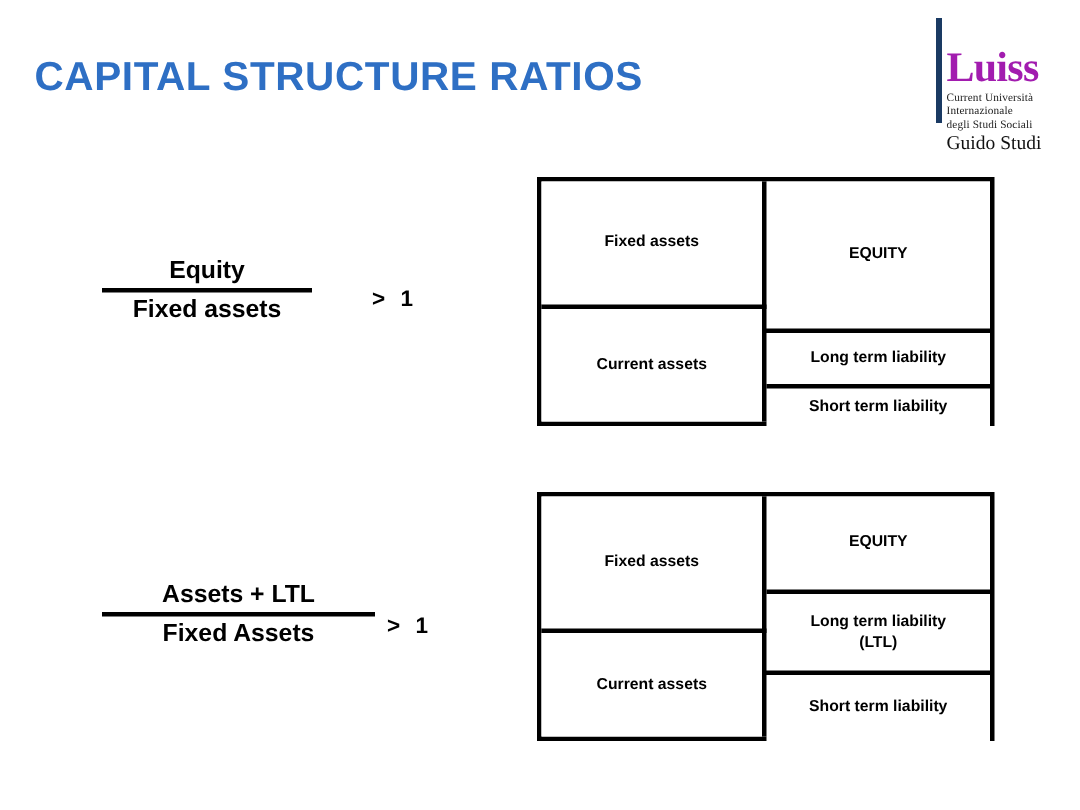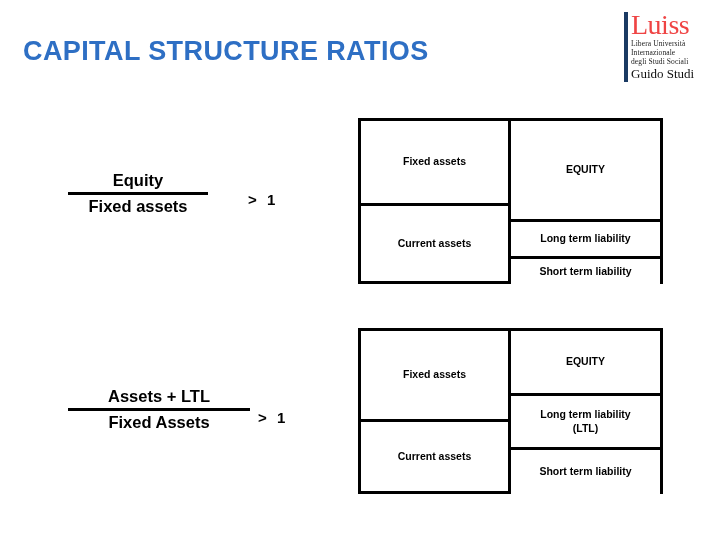--- a/index.html
+++ b/index.html
@@ -53,24 +53,25 @@
     margin-right: 3px;
   }
   .logo-text {
     display: flex;
     flex-direction: column;
     line-height: 1;
   }
   .logo-name {
     font-family: "Liberation Serif", serif;
     font-size: 28px;
-    font-weight: normal;
-    color: #ef4444;
+    font-weight: bold;
+    color: #a21caf;
     letter-spacing: -0.5px;
     line-height: 0.95;
+    margin-top: 21px;
   }
   .logo-sub {
     font-family: "Liberation Serif", serif;
     font-size: 7.5px;
     color: #222222;
     line-height: 1.22;
     letter-spacing: 0.1px;
     white-space: nowrap;
   }
   .logo-carli {
@@ -178,21 +179,21 @@
 <body>
 
 <div class="slide">
 
   <div class="slide-title">CAPITAL STRUCTURE RATIOS</div>
 
   <div class="logo">
     <div class="logo-bar"></div>
     <div class="logo-text">
       <div class="logo-name">Luiss</div>
-      <div class="logo-sub">Libera Università</div>
+      <div class="logo-sub">Current Università</div>
       <div class="logo-sub">Internazionale</div>
       <div class="logo-sub">degli Studi Sociali</div>
       <div class="logo-carli">Guido Studi</div>
     </div>
   </div>
 
   <div class="fraction" id="fraction-1">
     <div class="numer">Equity</div>
     <div class="bar"></div>
     <div class="denom">Fixed assets</div>

